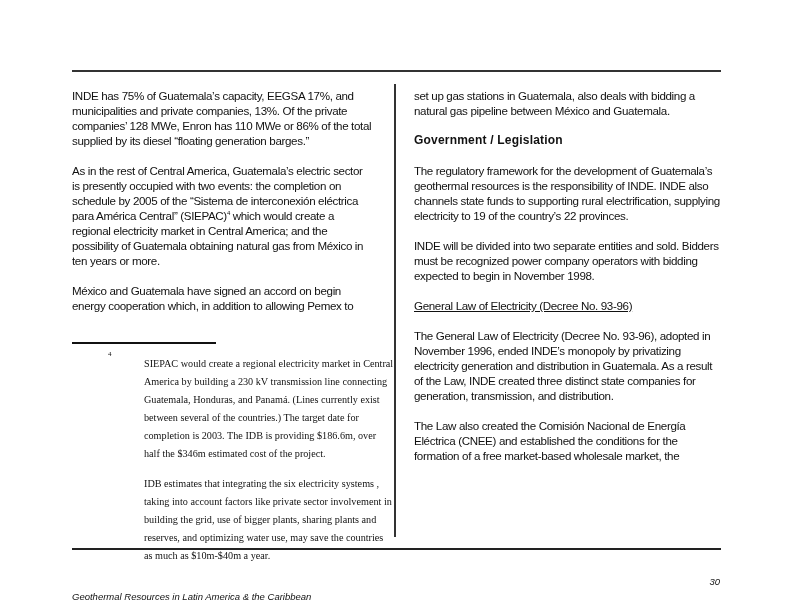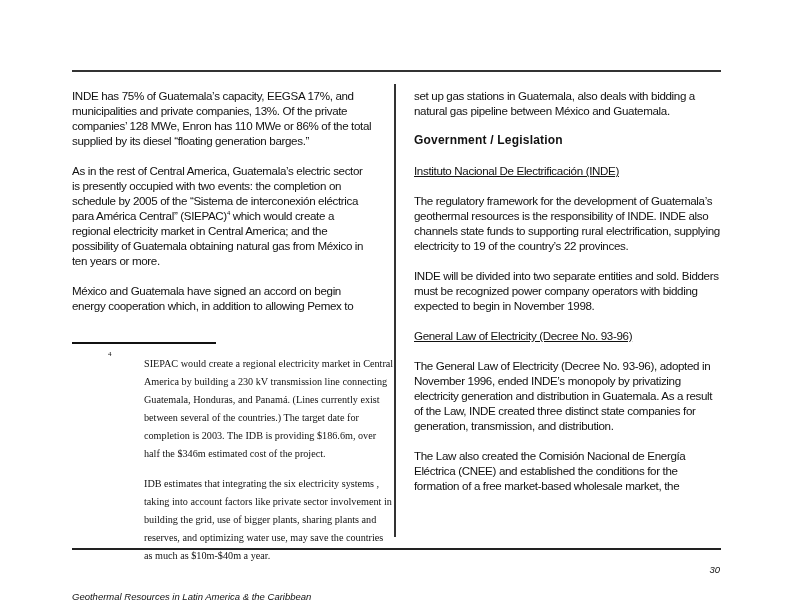--- a/index.html
+++ b/index.html
@@ -13,21 +13,21 @@
   .left { left:72px; top:88px; width:300px; }
   .right { left:414px; top:88px; width:310px; }
   .heading { font-weight:bold; font-size:12px; letter-spacing:0.2px; margin:0 0 15px 0; }
   .sub { text-decoration:underline; margin:0 0 15px 0; }
   .sup { font-size:6px; vertical-align:super; line-height:0; }
   .fn-rule { position:absolute; left:72px; top:342px; width:144px; height:1.5px; background:#111; }
   .fn-mark { position:absolute; left:108px; top:350px; font-family:"Liberation Serif", serif; font-size:7px; }
   .fn { position:absolute; left:144px; top:355px; width:250px; font-family:"Liberation Serif", serif; font-size:10.2px; line-height:18px; }
   .fn p { margin:0 0 11.7px 0; }
   .footer-title { position:absolute; left:72px; top:564px; font-family:"Liberation Sans", sans-serif; font-style:italic; font-size:9.5px;margin-top:27px; }
-  .footer-page { position:absolute; right:72px; top:564px; font-family:"Liberation Sans", sans-serif; font-style:italic; font-size:9.5px; }
+  .footer-page { position:absolute; right:72px; top:576px; font-family:"Liberation Sans", sans-serif; font-style:italic; font-size:9.5px; }
 </style>
 </head>
 <body>
 
 <div class="rule top-rule"></div>
 <div class="divider"></div>
 
 <div class="col left">
   <p>INDE has 75% of Guatemala’s capacity, EEGSA 17%, and municipalities and private companies, 13%.  Of the private companies’ 128 MWe, Enron has 110 MWe or 86% of the total supplied by its diesel “floating generation barges.”</p>
   <p><span>As in the rest of Central America, Guatemala’s electric sector is presently occupied with two events:  the completion on schedule by 2005 of the “Sistema de interconexión eléctrica para América Central” (SIEPAC)</span><span class="sup">4</span> <span>which would create a regional electricity market in Central America; and the possibility of Guatemala obtaining natural gas from México in ten years or more.</span></p>
@@ -37,21 +37,20 @@
 <div class="fn-rule"></div>
 <div class="fn-mark">4</div>
 <div class="fn">
   <p>SIEPAC would create a regional electricity market in Central America by building a 230 kV transmission line connecting Guatemala, Honduras, and Panamá.  (Lines currently exist between several of the countries.)  The target date for completion is 2003.  The IDB is providing $186.6m, over half the $346m estimated cost of the project.</p>
   <p>IDB estimates that integrating the six electricity systems , taking into account factors like private sector involvement in building the grid, use of bigger plants, sharing plants and reserves, and optimizing water use, may save the countries as much as $10m-$40m a year.</p>
 </div>
 
 <div class="col right">
   <p>set up gas stations in Guatemala, also deals with bidding a natural gas pipeline between México and Guatemala.</p>
   <div class="heading">Government / Legislation</div>
-  <div class="sub">Instituto Nacional De Electrificación (INDE)</div>
   <p>The regulatory framework for the development of Guatemala’s geothermal resources is the responsibility of INDE.  INDE also channels state funds to supporting rural electrification, supplying electricity to 19 of the country’s 22 provinces.</p>
   <p>INDE will be divided into two separate entities and sold. Bidders must be recognized power company operators with bidding expected to begin in November 1998.</p>
   <div class="sub">General Law of Electricity (Decree No. 93-96)</div>
   <p>The General Law of Electricity (Decree No. 93-96), adopted in November 1996, ended INDE’s monopoly by privatizing electricity generation and distribution in Guatemala.  As a result of the Law, INDE created three distinct state companies for generation, transmission, and distribution.</p>
   <p>The Law also created the Comisión Nacional de Energía Eléctrica (CNEE) and established the conditions for the formation of a free market-based wholesale market, the</p>
 </div>
 
 <div class="rule bottom-rule"></div>
 <div class="footer-title">Geothermal Resources in Latin America &amp; the Caribbean</div>
 <div class="footer-page">30</div>

